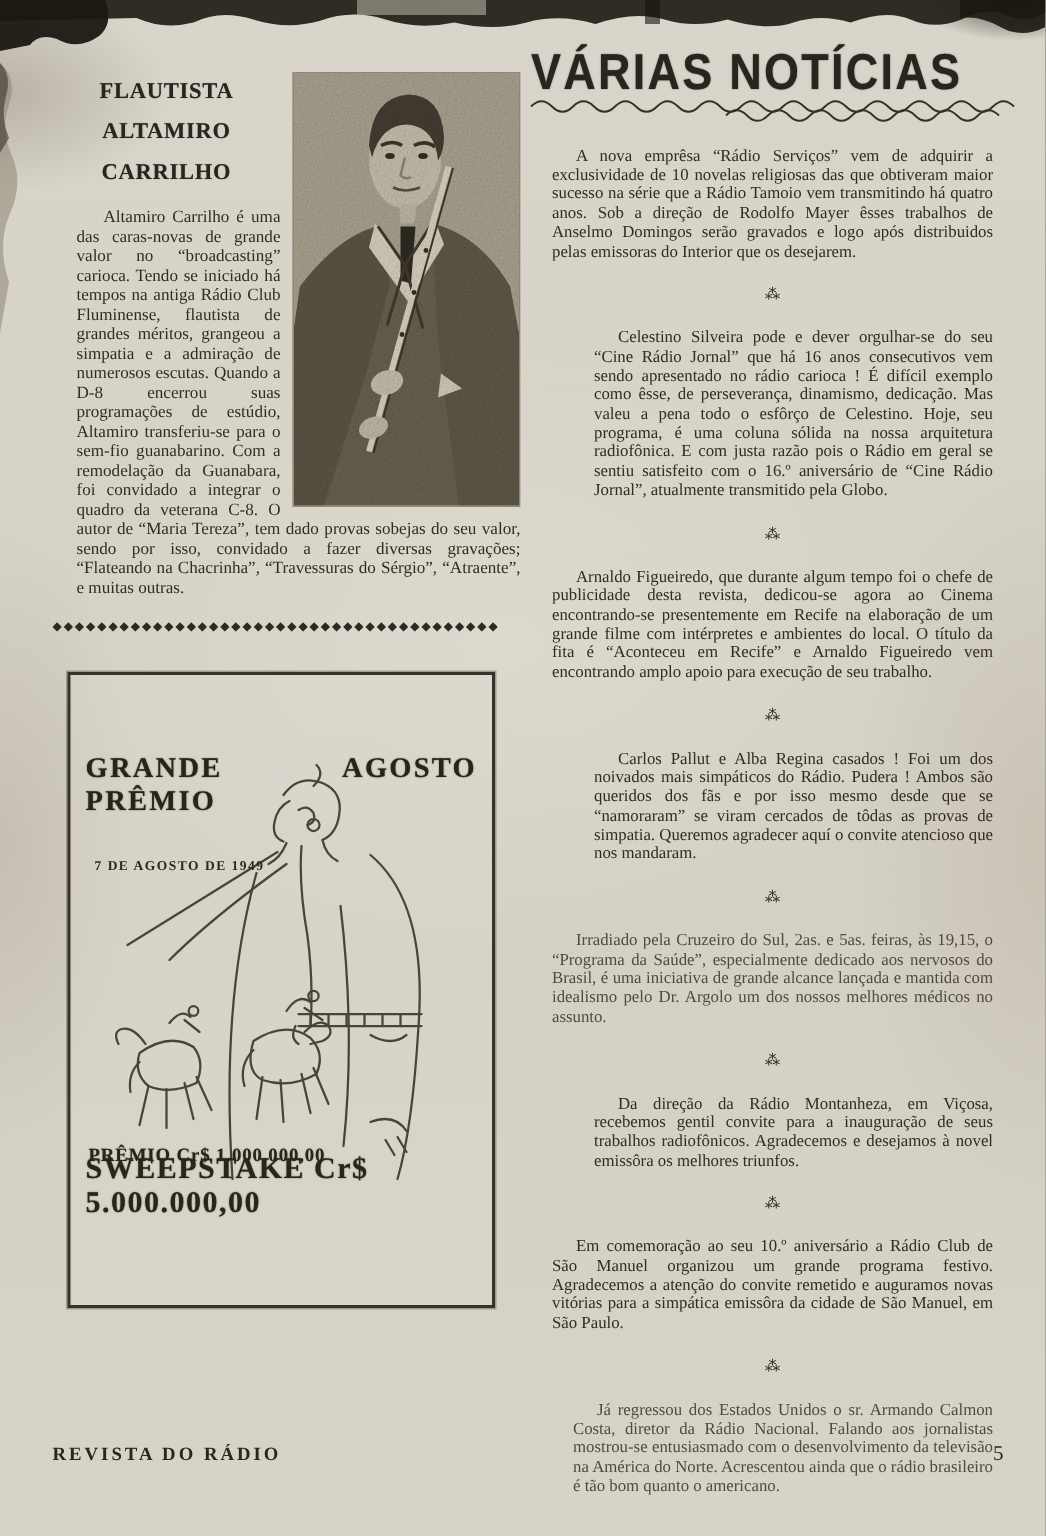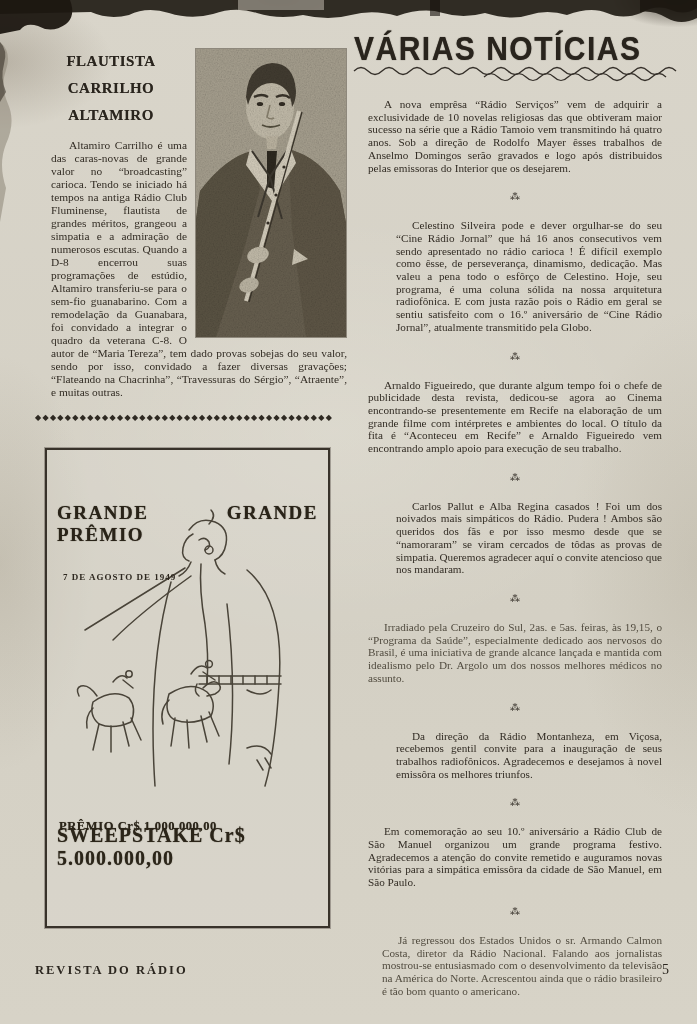--- a/index.html
+++ b/index.html
@@ -37,21 +37,21 @@
   .article p{
     margin:4px 0 0 16px;font-size:11.4px;line-height:13px;
     text-align:justify;text-indent:18px;color:#322c24;
   }
   .divider{
     margin:14px 0 0 0;font-size:8px;letter-spacing:1.3px;color:#2e2922;
     white-space:nowrap;overflow:hidden;width:310px;
   }
   
   .ad{
-    position:relative;margin:26px 0 0 10px;width:285px;height:480px;
+    position:relative;margin:26px 0 0 10px;width:285px;height:424px;
     border:2px solid #38322a;box-shadow:0 0 0 1px rgba(56,50,42,.35);
     box-sizing:border-box;background:rgba(222,218,208,.35);
   }
   .ad-title{
     position:absolute;top:52px;left:10px;right:10px;z-index:2;
     display:flex;justify-content:space-between;align-items:baseline;
     font-size:19px;font-weight:700;letter-spacing:1.5px;color:#292318;
     text-shadow:0 0 1px rgba(41,35,24,.7);
   }
   .ad-title .gap{width:30px;}
@@ -161,34 +161,34 @@
           <ellipse cx="62" cy="206" rx="11" ry="8" fill="#c3bcaa" transform="rotate(-18 62 206)"></ellipse>
           <ellipse cx="53" cy="236" rx="10" ry="7" fill="#bdb6a4" transform="rotate(-22 53 236)"></ellipse>
           <path d="M98,200 L112,210 L96,216 Z" fill="#cfc8b6"></path>
 
           <rect width="150" height="288" filter="url(#grain)" opacity=".5" style="mix-blend-mode:multiply"></rect>
         </svg>
       </div>
 
       <h1 class="headline">
         <span>FLAUTISTA</span>
+        <span>ALTAMIRO</span>
         <span>CARRILHO</span>
-        <span>ALTAMIRO</span>
       </h1>
 
       <p>Altamiro Carrilho é uma das caras-novas de grande valor no “broadcasting” carioca. Tendo se iniciado há tempos na antiga Rádio Club Fluminense, flautista de grandes méritos, grangeou a simpatia e a admiração de numerosos escutas. Quando a D-8 encerrou suas programações de estúdio, Altamiro transferiu-se para o sem-fio guanabarino. Com a remodelação da Guanabara, foi convidado a integrar o quadro da veterana C-8. O autor de “Maria Tereza”, tem dado provas sobejas do seu valor, sendo por isso, convidado a fazer diversas gravações; “Flateando na Chacrinha”, “Travessuras do Sérgio”, “Atraente”, e muitas outras.</p>
     </div>
 
     <div class="divider">◆◆◆◆◆◆◆◆◆◆◆◆◆◆◆◆◆◆◆◆◆◆◆◆◆◆◆◆◆◆◆◆◆◆◆◆◆◆◆◆</div>
 
     <div class="ad">
       <div class="ad-title">
         <span>GRANDE PRÊMIO</span>
         <span class="gap"></span>
-        <span>GRANDE</span>
+        <span>AGOSTO</span>
       </div>
       <div class="ad-date">7 DE AGOSTO DE 1949</div>
 
       <svg class="ad-art" width="274" height="282" viewBox="0 0 274 282">
         <g stroke="#3e382d" stroke-width="1.5" fill="none" stroke-linecap="round" opacity=".92">
 
           <path d="M158,16 q8,-8 2,-14"></path>
 
           <path d="M142,26 q-8,4 -10,14 q-2,10 6,13"></path>
           <path d="M138,22 q10,-14 26,-8 q14,6 11,22 q-2,12 -11,16"></path>

